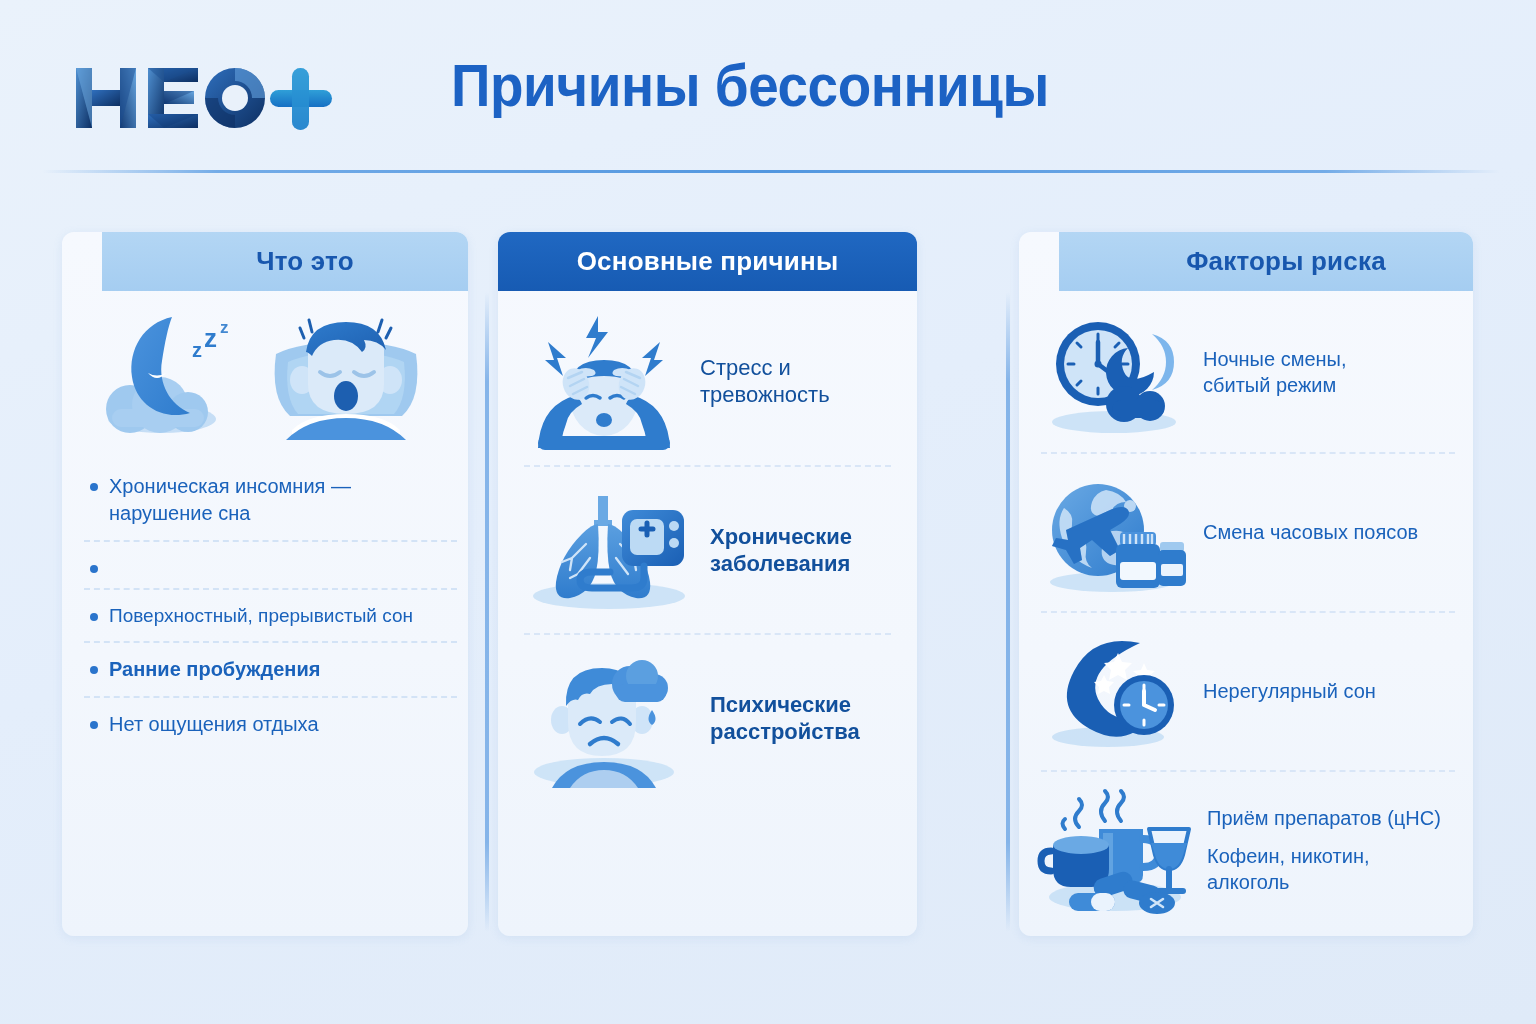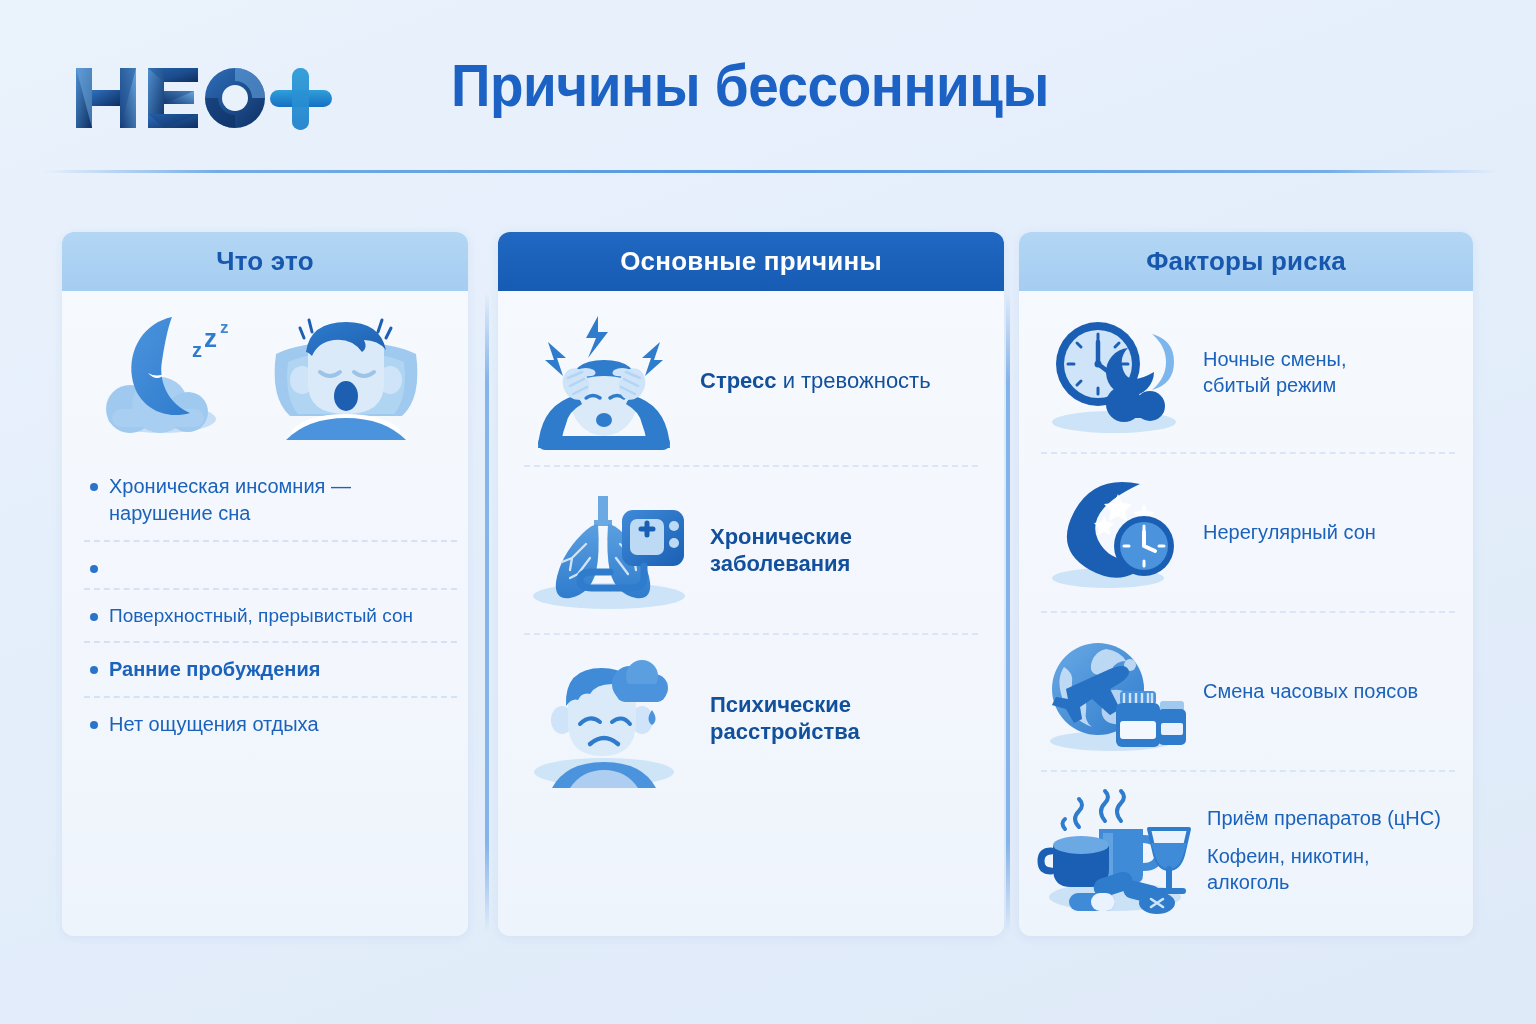--- a/index.html
+++ b/index.html
@@ -77,21 +77,21 @@
     position: absolute;
     top: 0;
     height: 704px;
     border-radius: 12px;
     background: linear-gradient(180deg, #f6f9fe 0%, #f3f7fd 60%, #eef4fc 100%);
     box-shadow: 0 2px 10px rgba(120,160,210,0.14);
     overflow: hidden;
   }
 
   .card-1 { left: 62px;   width: 406px; }
-  .card-2 { left: 498px;  width: 506px; }
+  .card-2 { left: 498px;  width: 419px; }
   .card-3 { left: 1019px; width: 454px; }
 
   .accent-bar {
     position: absolute;
     top: 60px;
     width: 4px;
     height: 640px;
     border-radius: 2px;
     background: linear-gradient(180deg, rgba(140,185,235,0.0) 0%, rgba(116,170,230,0.85) 14%, rgba(116,170,230,0.85) 86%, rgba(140,185,235,0.0) 100%);
   }
@@ -104,20 +104,21 @@
     display: flex;
     align-items: center;
     justify-content: center;
     font-size: 26px;
     font-weight: bold;
     letter-spacing: 0.2px;
   }
   .hdr-light {
     background: linear-gradient(180deg, #b3d6f4 0%, #a5cdf1 100%);
     color: #1857ae;
+    margin-left: 40px;
   }
   .hdr-dark {
     background: linear-gradient(180deg, #2068c2 0%, #175bb3 100%);
     color: #ffffff;
   }
 
   
   .col1-illu {
     position: relative;
     height: 165px;
@@ -171,21 +172,21 @@
     height: 140px;
     display: flex;
     align-items: center;
     justify-content: center;
   }
   .cause-label {
     font-size: 22px;
     color: #12509c;
     line-height: 1.25;
   }
-  .cause-label b { font-weight: bold; }
+  .cause-label b { font-weight: normal; }
   .cause-label.bold-all { font-weight: bold; }
 
   
   .risk-list { padding: 2px 18px 0 22px; }
   .risk-row {
     display: flex;
     align-items: center;
     gap: 10px;
     height: 159px;
   }
@@ -484,20 +485,56 @@
         </div>
         <div class="risk-texts">
           <div class="risk-label">
             <span>Ночные смены,</span><br><span>сбитый режим</span>
           </div>
         </div>
       </div>
 
       <div class="risk-row">
         <div class="risk-icon">
+          <svg width="150" height="122" viewBox="0 0 150 122">
+            <defs>
+              <linearGradient id="globeG" x1="0" y1="0" x2="1" y2="1">
+                <stop offset="0%" stop-color="#6aa9e4"></stop>
+                  <stop offset="100%" stop-color="#2f7ccd"></stop>
+              </linearGradient>
+            </defs>
+            <ellipse cx="70" cy="110" rx="62" ry="10" fill="#bcdaf4" opacity="0.7"></ellipse>
+
+            <circle cx="56" cy="58" r="46" fill="url(#globeG)"></circle>
+            <path d="M22 36 q10 6 8 16 q-2 10 8 14 q8 4 6 14 q-2 10 6 16 q-22 -8 -30 -30 q-6 -18 2 -30 Z" fill="#cfe4f8" opacity="0.85"></path>
+            <path d="M64 18 q14 2 20 12 q-10 0 -14 8 q-4 8 -14 6 q-10 -2 -6 -14 q4 -10 14 -12 Z" fill="#cfe4f8" opacity="0.85"></path>
+            <path d="M66 60 q16 -4 22 6 q6 10 -2 20 q-8 10 -18 6 q-10 -4 -8 -16 q2 -12 6 -16 Z" fill="#cfe4f8" opacity="0.8"></path>
+            <circle cx="88" cy="34" r="6" fill="#cfe4f8" opacity="0.85"></circle>
+
+            <path d="M24 58 l44 -20 q14 -6 18 0 q4 6 -8 14 l-10 6 10 20 -10 6 -18 -16 -12 8 2 12 -8 4 -8 -14 -14 -4 4 -8 12 2 Z" fill="#2f7ccd"></path>
+            <path d="M24 58 l44 -20 q14 -6 18 0 q4 6 -8 14 l-10 6 10 20 -10 6 -18 -16 -12 8 2 12 -8 4 -8 -14 -14 -4 4 -8 12 2 Z" fill="#1a5fb4" opacity="0.35"></path>
+
+            <rect x="78" y="60" width="36" height="14" rx="4" fill="#4b93dd"></rect>
+            <rect x="74" y="72" width="44" height="44" rx="6" fill="#2f7ccd"></rect>
+            <rect x="78" y="90" width="36" height="18" rx="3" fill="#f2f8fe"></rect>
+            <g stroke="#cfe4f8" stroke-width="2.4">
+              <path d="M82 62 v10 M88 62 v10 M94 62 v10 M100 62 v10 M106 62 v10 M110 62 v10"></path>
+            </g>
+            <rect x="118" y="70" width="24" height="10" rx="3" fill="#9fc9ef"></rect>
+            <rect x="116" y="78" width="28" height="36" rx="5" fill="#2f7ccd"></rect>
+            <rect x="119" y="92" width="22" height="12" rx="2" fill="#eaf3fd"></rect>
+          </svg>
+        </div>
+        <div class="risk-texts">
+          <div class="risk-label">Смена часовых поясов</div>
+        </div>
+      </div>
+
+      <div class="risk-row">
+        <div class="risk-icon">
           <svg width="142" height="118" viewBox="0 0 142 118">
             <ellipse cx="62" cy="104" rx="56" ry="10" fill="#bcdaf4" opacity="0.7"></ellipse>
 
             <path d="M94 10 q-46 -10 -66 28 q-20 38 16 58 q36 20 62 -12 q-40 10 -54 -18 q-14 -30 42 -56 Z" fill="#1a5fb4"></path>
 
             <path d="M72 20 l4 9 10 1 -7 7 2 10 -9 -5 -9 5 2 -10 -7 -7 10 -1 Z" fill="#ffffff"></path>
             <path d="M98 30 l3 7 8 1 -6 5 2 8 -7 -4 -7 4 2 -8 -6 -5 8 -1 Z" fill="#ffffff"></path>
             <path d="M58 42 l3 6 7 1 -5 5 1 7 -6 -3 -6 3 1 -7 -5 -5 7 -1 Z" fill="#ffffff"></path>
             <path d="M86 54 l2 5 6 1 -4 4 1 6 -5 -3 -5 3 1 -6 -4 -4 6 -1 Z" fill="#ffffff"></path>
 
@@ -512,56 +549,20 @@
             <path d="M98 72 v-14 M98 72 l11 5" stroke="#ffffff" stroke-width="4" stroke-linecap="round" fill="none"></path>
           </svg>
         </div>
         <div class="risk-texts">
           <div class="risk-label">Нерегулярный сон</div>
         </div>
       </div>
 
       <div class="risk-row">
         <div class="risk-icon">
-          <svg width="150" height="122" viewBox="0 0 150 122">
-            <defs>
-              <linearGradient id="globeG" x1="0" y1="0" x2="1" y2="1">
-                <stop offset="0%" stop-color="#6aa9e4"></stop>
-                  <stop offset="100%" stop-color="#2f7ccd"></stop>
-              </linearGradient>
-            </defs>
-            <ellipse cx="70" cy="110" rx="62" ry="10" fill="#bcdaf4" opacity="0.7"></ellipse>
-
-            <circle cx="56" cy="58" r="46" fill="url(#globeG)"></circle>
-            <path d="M22 36 q10 6 8 16 q-2 10 8 14 q8 4 6 14 q-2 10 6 16 q-22 -8 -30 -30 q-6 -18 2 -30 Z" fill="#cfe4f8" opacity="0.85"></path>
-            <path d="M64 18 q14 2 20 12 q-10 0 -14 8 q-4 8 -14 6 q-10 -2 -6 -14 q4 -10 14 -12 Z" fill="#cfe4f8" opacity="0.85"></path>
-            <path d="M66 60 q16 -4 22 6 q6 10 -2 20 q-8 10 -18 6 q-10 -4 -8 -16 q2 -12 6 -16 Z" fill="#cfe4f8" opacity="0.8"></path>
-            <circle cx="88" cy="34" r="6" fill="#cfe4f8" opacity="0.85"></circle>
-
-            <path d="M24 58 l44 -20 q14 -6 18 0 q4 6 -8 14 l-10 6 10 20 -10 6 -18 -16 -12 8 2 12 -8 4 -8 -14 -14 -4 4 -8 12 2 Z" fill="#2f7ccd"></path>
-            <path d="M24 58 l44 -20 q14 -6 18 0 q4 6 -8 14 l-10 6 10 20 -10 6 -18 -16 -12 8 2 12 -8 4 -8 -14 -14 -4 4 -8 12 2 Z" fill="#1a5fb4" opacity="0.35"></path>
-
-            <rect x="78" y="60" width="36" height="14" rx="4" fill="#4b93dd"></rect>
-            <rect x="74" y="72" width="44" height="44" rx="6" fill="#2f7ccd"></rect>
-            <rect x="78" y="90" width="36" height="18" rx="3" fill="#f2f8fe"></rect>
-            <g stroke="#cfe4f8" stroke-width="2.4">
-              <path d="M82 62 v10 M88 62 v10 M94 62 v10 M100 62 v10 M106 62 v10 M110 62 v10"></path>
-            </g>
-            <rect x="118" y="70" width="24" height="10" rx="3" fill="#9fc9ef"></rect>
-            <rect x="116" y="78" width="28" height="36" rx="5" fill="#2f7ccd"></rect>
-            <rect x="119" y="92" width="22" height="12" rx="2" fill="#eaf3fd"></rect>
-          </svg>
-        </div>
-        <div class="risk-texts">
-          <div class="risk-label">Смена часовых поясов</div>
-        </div>
-      </div>
-
-      <div class="risk-row">
-        <div class="risk-icon">
           <svg width="156" height="132" viewBox="0 0 156 132">
             <ellipse cx="74" cy="112" rx="66" ry="14" fill="#bcdaf4" opacity="0.7"></ellipse>
 
             <path d="M38 42 q-8 -8 0 -16 q6 -6 0 -12" stroke="#2f7ccd" stroke-width="4" fill="none" stroke-linecap="round"></path>
             <path d="M24 44 q-5 -6 0 -10" stroke="#2f7ccd" stroke-width="4" fill="none" stroke-linecap="round"></path>
             <path d="M64 36 q-8 -10 0 -18 q6 -6 0 -12" stroke="#2f7ccd" stroke-width="4" fill="none" stroke-linecap="round"></path>
             <path d="M80 36 q-8 -10 0 -18 q6 -6 0 -12" stroke="#2f7ccd" stroke-width="4" fill="none" stroke-linecap="round"></path>
 
             <path d="M58 44 h44 v46 q0 8 -8 8 h-28 q-8 0 -8 -8 Z" fill="#3f8bd8"></path>
             <path d="M102 54 q16 0 16 14 t-16 14" stroke="#3f8bd8" stroke-width="8" fill="none" stroke-linecap="round"></path>

